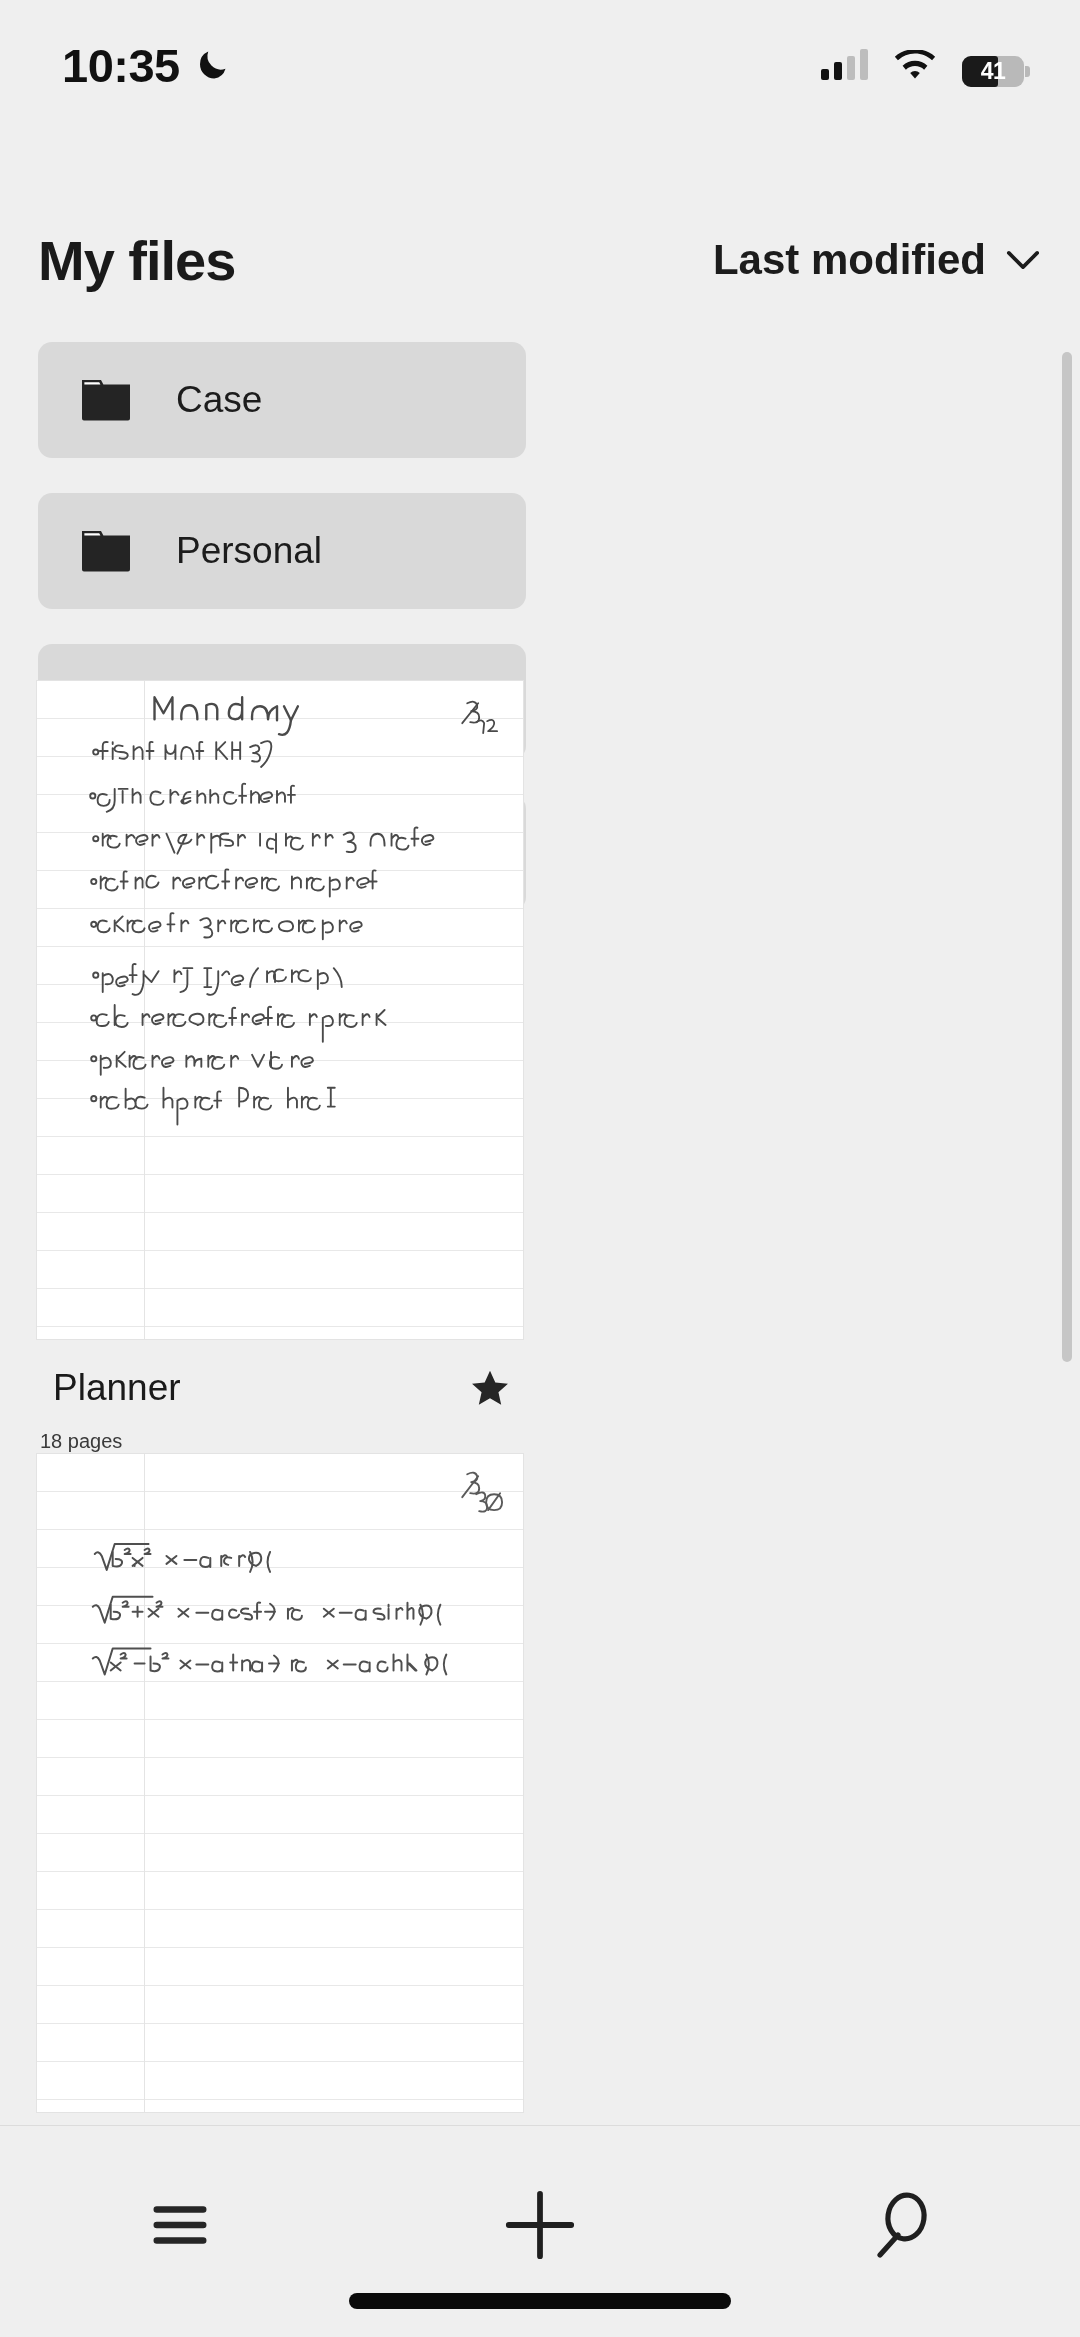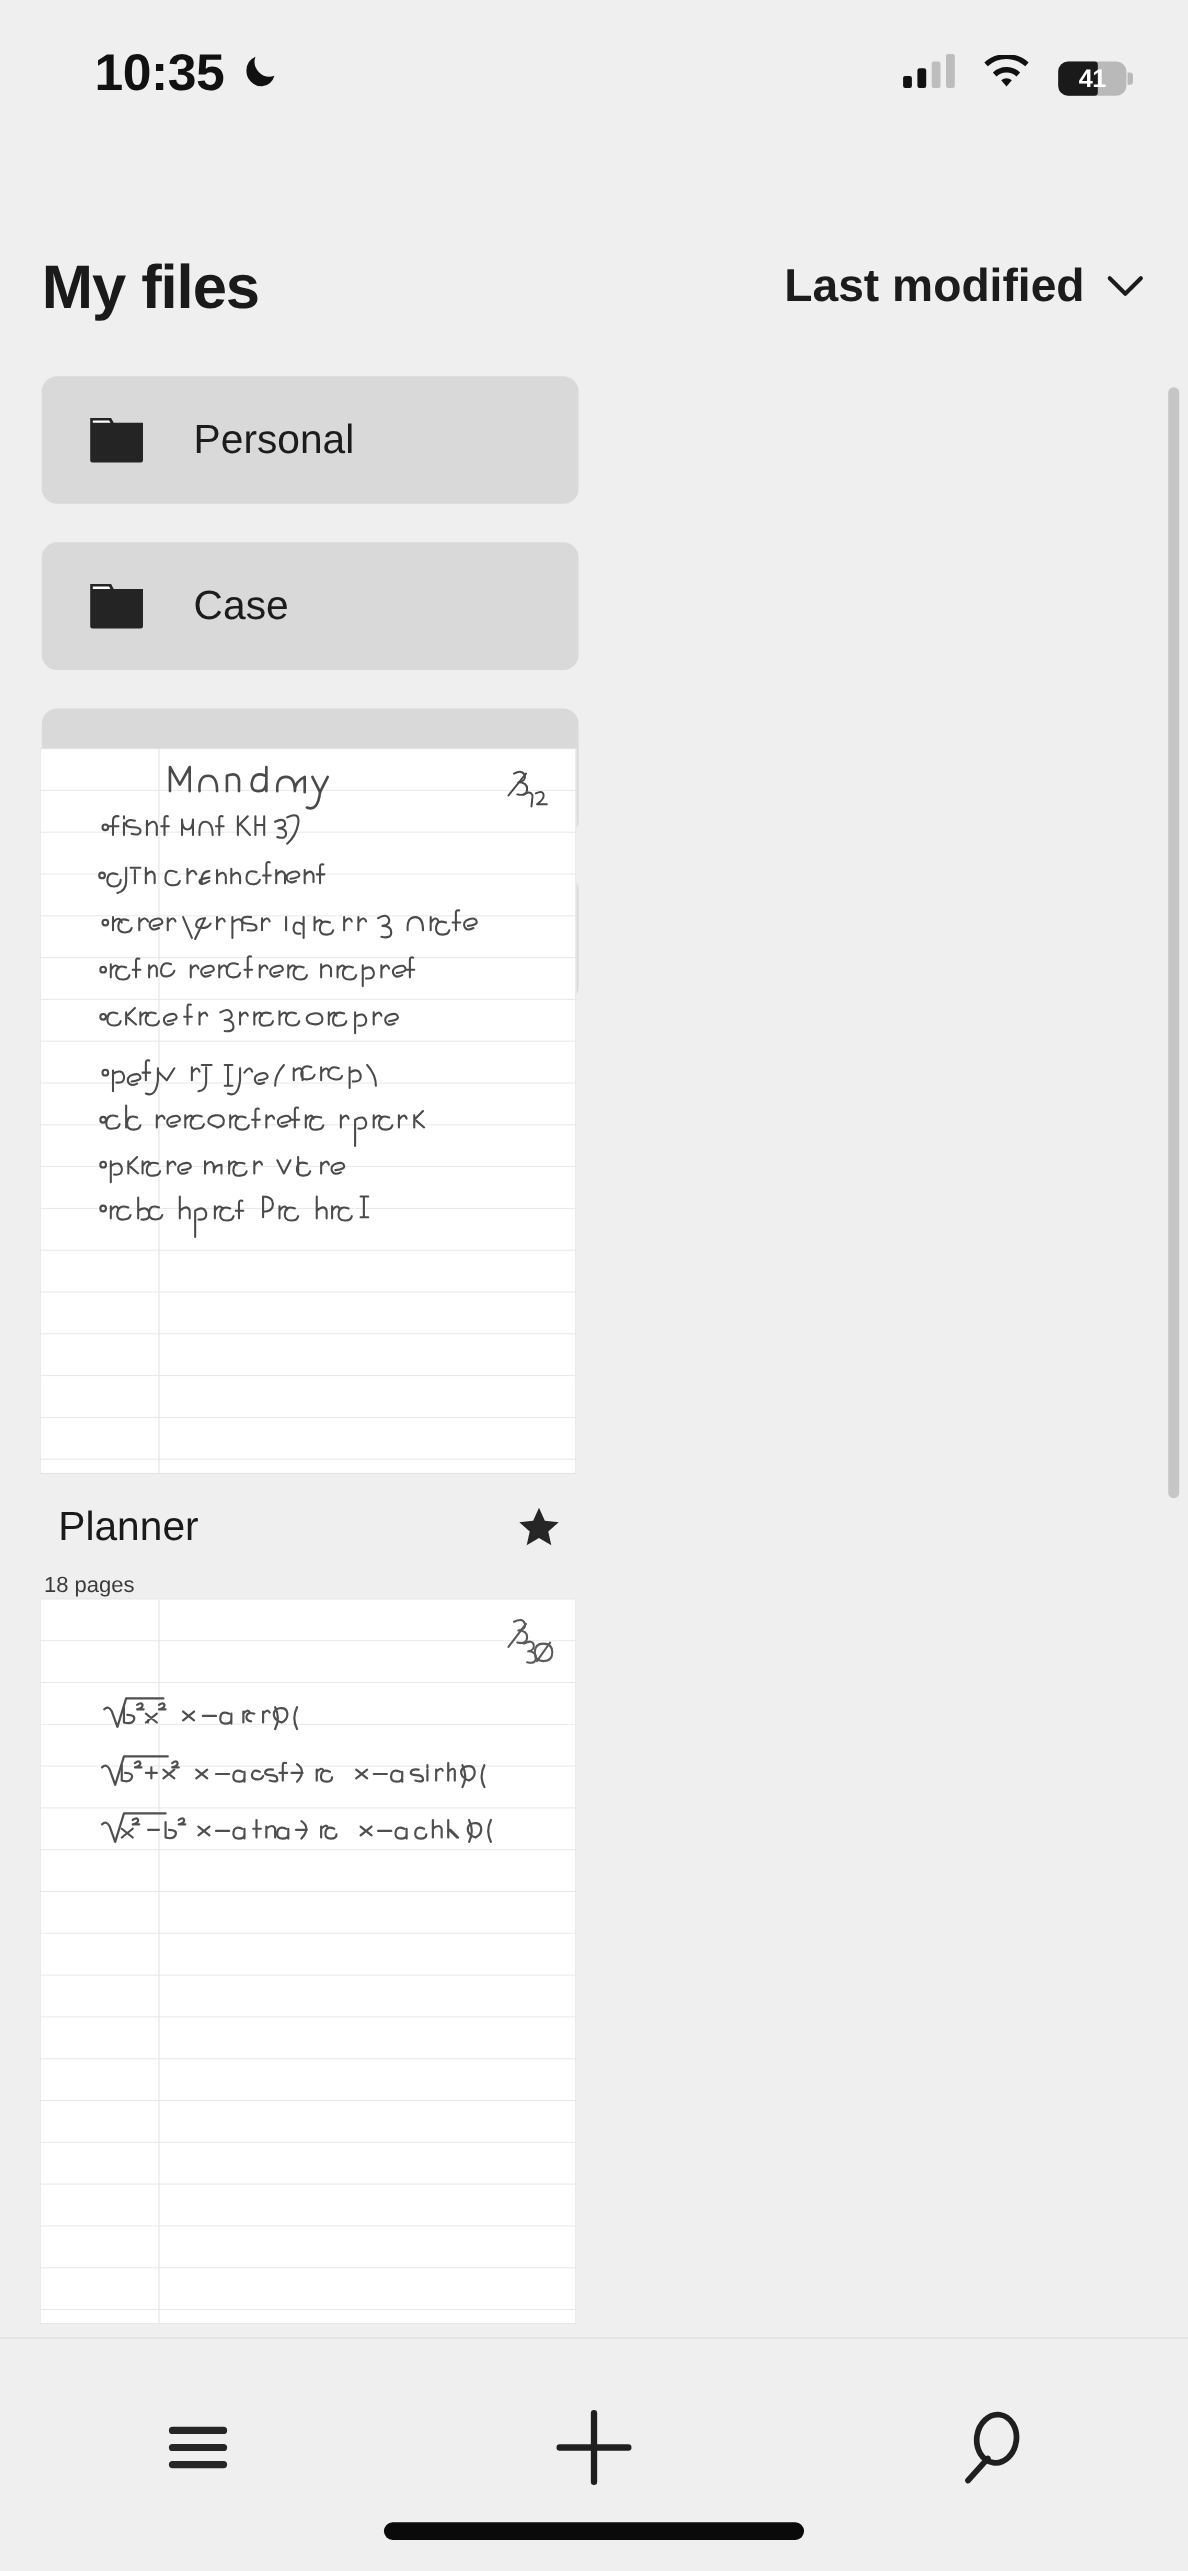--- a/index.html
+++ b/index.html
@@ -11,21 +11,21 @@
     position:relative;
     overflow:hidden;
   }
 
   
   .statusbar {
     position:absolute; top:0; left:0; width:1080px; height:130px;
     display:flex; align-items:center; justify-content:space-between;
     padding:0 56px 0 62px;
   }
-  .status-left { display:flex; align-items:center; gap:14px;margin-left:24px; }
+  .status-left { display:flex; align-items:center; gap:14px; }
   .clock { font-size:47px; font-weight:700; color:#111; letter-spacing:-0.5px; }
   .moon-icon { width:36px; height:36px; display:block; }
   .status-right { display:flex; align-items:center; gap:26px; }
   .signal { display:flex; align-items:flex-end; gap:5px; height:30px; }
   .signal i { display:block; width:8px; border-radius:2px; background:#111; }
   .signal i:nth-child(1){ height:11px; }
   .signal i:nth-child(2){ height:18px; }
   .signal i:nth-child(3){ height:24px; background:#bdbdbd; }
   .signal i:nth-child(4){ height:31px; background:#bdbdbd; }
   .wifi-icon { width:42px; height:31px; display:block; }
@@ -183,31 +183,31 @@
 
   <div class="folder-grid">
 
     <div class="folder-card">
       <span>
         <svg class="folder-icon" viewBox="0 0 28 24" aria-hidden="true">
           <path d="M2 2h9.5l1.2 2.2H26a0 0 0 0 1 0 0v17a1 1 0 0 1-1 1H3a1 1 0 0 1-1-1V2z" fill="#242424"></path>
           <path d="M3.2 3.1h7.4l.6 1.1H3.2z" fill="#fff"></path>
         </svg>
       </span>
-      <span class="folder-name">Personal</span>
+      <span class="folder-name">Case</span>
     </div>
 
     <div class="folder-card">
       <span>
         <svg class="folder-icon" viewBox="0 0 28 24" aria-hidden="true">
           <path d="M2 2h9.5l1.2 2.2H26a0 0 0 0 1 0 0v17a1 1 0 0 1-1 1H3a1 1 0 0 1-1-1V2z" fill="#242424"></path>
           <path d="M3.2 3.1h7.4l.6 1.1H3.2z" fill="#fff"></path>
         </svg>
       </span>
-      <span class="folder-name">Case</span>
+      <span class="folder-name">Personal</span>
     </div>
 
     <div class="folder-card">
       <span>
         <svg class="folder-icon" viewBox="0 0 28 24" aria-hidden="true">
           <path d="M2 2h9.5l1.2 2.2H26a0 0 0 0 1 0 0v17a1 1 0 0 1-1 1H3a1 1 0 0 1-1-1V2z" fill="#242424"></path>
           <path d="M3.2 3.1h7.4l.6 1.1H3.2z" fill="#fff"></path>
         </svg>
       </span>
       <span class="folder-name">Projects</span>

